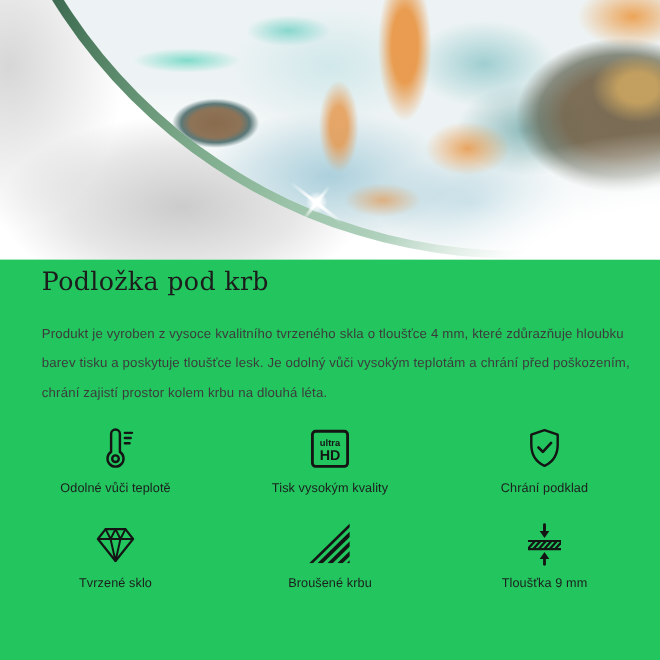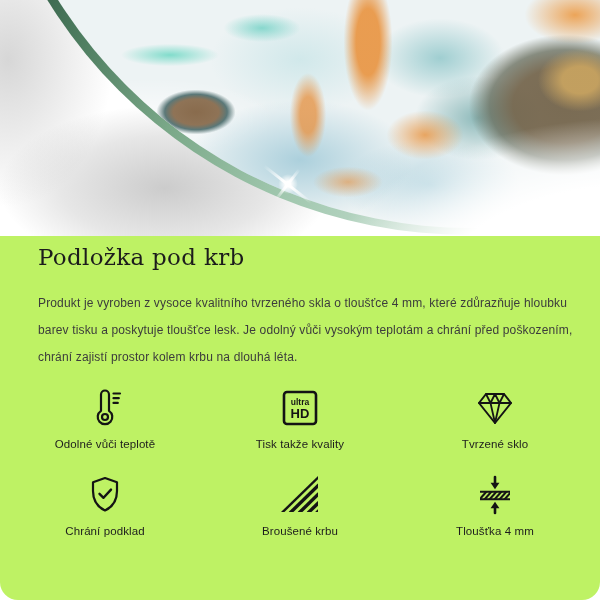--- a/index.html
+++ b/index.html
@@ -1,21 +1,21 @@
 <!DOCTYPE html>
 <html><head>
 <meta charset="utf-8">
 <style>
   html,body{margin:0;padding:0;}
   body{
     width:600px;height:600px;overflow:hidden;background:#ffffff;
     font-family:"Liberation Sans","DejaVu Sans",sans-serif;
     -webkit-font-smoothing:antialiased;
   }
-  .page{position:relative;width:600px;height:600px;background:#bef264;border-radius:18px;}
+  .page{position:relative;width:600px;height:600px;background:#22c55e;}
 
   
   .hero{position:relative;width:600px;height:236px;overflow:hidden;background:#fff;}
   .hero-shadow{
     position:absolute;inset:0;
     background:
       radial-gradient(ellipse 230px 115px at 165px 188px, rgba(95,95,95,.32) 0%, rgba(120,120,120,.18) 45%, rgba(150,150,150,0) 72%),
       radial-gradient(ellipse 150px 210px at 8px 60px, rgba(110,110,110,.28) 0%, rgba(140,140,140,0) 70%);
   }
   .glass-bevel{
@@ -123,41 +123,41 @@
     </div>
 
     <div class="feature">
       <div class="iconbox">
         <svg width="44" height="44" viewBox="0 0 44 44">
           <rect class="ic" x="6" y="6" width="32" height="32" rx="3" style="stroke-width:2.6"></rect>
           <text class="hd-text" x="22" y="19" font-size="8.5" text-anchor="middle">ultra</text>
           <text class="hd-text" x="22" y="32" font-size="13" text-anchor="middle">HD</text>
         </svg>
       </div>
-      <span class="flabel">Tisk takže kvality</span>
+      <span class="flabel">Tisk vysokým kvality</span>
+    </div>
+
+    <div class="feature">
+      <div class="iconbox">
+        <svg width="44" height="44" viewBox="0 0 44 44">
+          <path class="ic" d="M22 5 L34 9.2 V18 C34 27.5 29 34.2 22 37.5 C15 34.2 10 27.5 10 18 V9.2 Z"></path>
+          <path class="ic" d="M16.5 20.8 L20.5 24.8 L28 16.6" style="stroke-width:2.4"></path>
+        </svg>
+      </div>
+      <span class="flabel">Chrání podklad</span>
     </div>
 
     <div class="feature">
       <div class="iconbox">
         <svg width="44" height="44" viewBox="0 0 44 44">
           <path class="ic" style="stroke-width:2" d="M13 8 H31 L38 17 L22 37 L6 17 Z"></path>
           <path class="ic" style="stroke-width:1.8" d="M6 17 H38 M13 8 L17.5 17 L22 37 M31 8 L26.5 17 L22 37 M22 8 L17.5 17 M22 8 L26.5 17"></path>
         </svg>
       </div>
       <span class="flabel">Tvrzené sklo</span>
-    </div>
-
-    <div class="feature">
-      <div class="iconbox">
-        <svg width="44" height="44" viewBox="0 0 44 44">
-          <path class="ic" d="M22 5 L34 9.2 V18 C34 27.5 29 34.2 22 37.5 C15 34.2 10 27.5 10 18 V9.2 Z"></path>
-          <path class="ic" d="M16.5 20.8 L20.5 24.8 L28 16.6" style="stroke-width:2.4"></path>
-        </svg>
-      </div>
-      <span class="flabel">Chrání podklad</span>
     </div>
 
     <div class="feature">
       <div class="iconbox">
         <svg width="44" height="44" viewBox="0 0 44 44">
           <clipPath id="triclip">
               <path d="M3 39 L40 39 L40 3 Z"></path>
             </clipPath>
           <g clip-path="url(#triclip)" stroke="#141414" stroke-width="3.4" stroke-linecap="butt">
             <line x1="3" y1="40" x2="41" y2="3"></line>
@@ -185,17 +185,17 @@
             <line x1="21" y1="27" x2="29" y2="18"></line>
             <line x1="26" y1="27" x2="34" y2="18"></line>
             <line x1="31" y1="27" x2="39" y2="18"></line>
           </g>
           <path class="ic" style="stroke-width:2.6" d="M22 4 V10"></path>
           <polygon class="ic-fill" points="22,16.2 17.6,9.8 26.4,9.8"></polygon>
           <path class="ic" style="stroke-width:2.6" d="M22 40 V34"></path>
           <polygon class="ic-fill" points="22,28.8 17.6,35.2 26.4,35.2"></polygon>
         </svg>
       </div>
-      <span class="flabel">Tloušťka 4 mm</span>
+      <span class="flabel">Tloušťka 9 mm</span>
     </div>
 
   </div>
 </div>
 
 </body></html>

